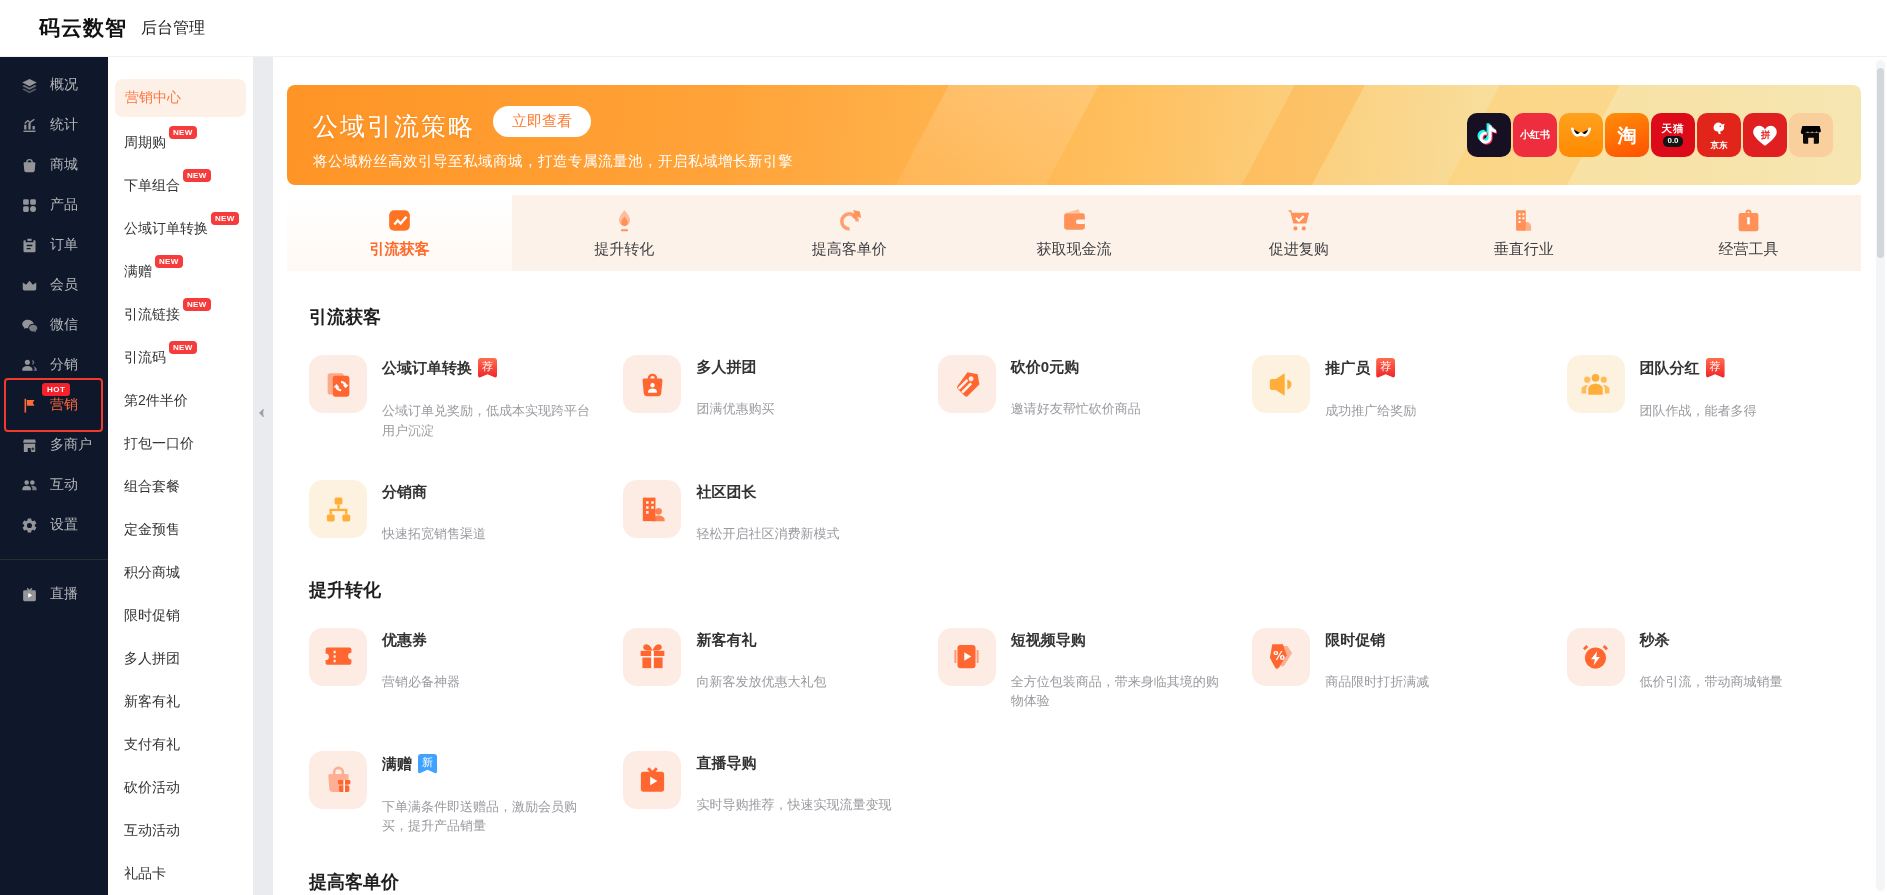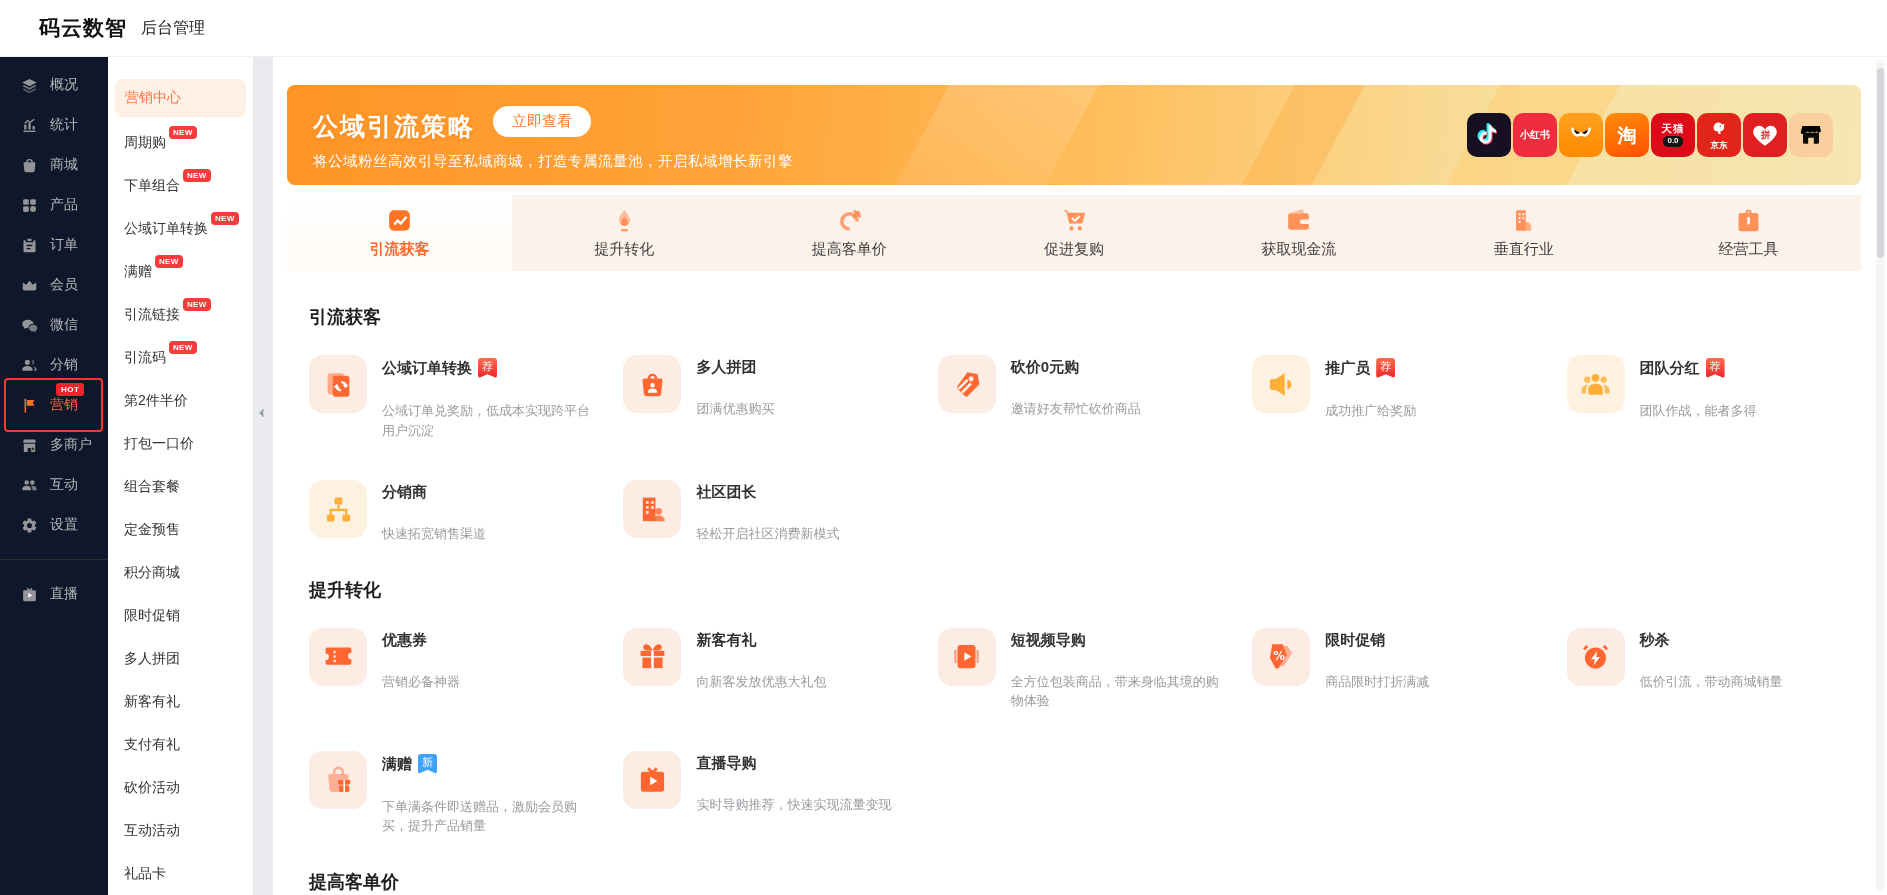--- a/index.html
+++ b/index.html
@@ -15,21 +15,21 @@
   .workspace{font-size:16px;color:#222;margin-left:14px;}
 
   .layout{display:flex;height:838px;}
 
   
   .nav{width:108px;background:#0f172a;padding-top:8px;flex-shrink:0;position:relative;}
   .nav-item{display:flex;align-items:center;height:40px;padding-left:21px;color:#b4b6b9;font-size:14px;cursor:pointer;position:relative;}
   .nav-item .icn{width:17px;height:17px;margin-right:12px;color:#939598;flex-shrink:0;}
   .nav-item.active{color:#ff6a3a;}
   .nav-item.active .icn{color:#ff6a3a;}
-  .nav-hot{position:absolute;top:-2px;left:56px;background:#f5222d;color:#fff;font-size:8px;font-weight:700;padding:2px 5px;border-radius:3px;letter-spacing:.5px;}
+  .nav-hot{position:absolute;top:-2px;left:42px;background:#f5222d;color:#fff;font-size:8px;font-weight:700;padding:2px 5px;border-radius:3px;letter-spacing:.5px;}
   .nav-box{position:absolute;left:4px;right:5px;top:-7px;bottom:-7px;border:2.5px solid #f23a2c;border-radius:4px;pointer-events:none;}
   .nav-divider{height:1px;background:#2a2b2e;margin:14px 0;}
 
   
   .submenu{width:145px;background:#fff;padding-top:22px;flex-shrink:0;}
   .sub-item{height:43px;display:flex;align-items:center;padding-left:16px;font-size:14px;color:#333;cursor:pointer;white-space:nowrap;}
   .sub-item.active{background:#fdf0e7;color:#ff7442;margin:0 7px 4px 7px;padding-left:10px;height:38px;border-radius:8px;font-weight:500;}
   .badge-new{background:#f53b3b;color:#fff;font-size:8px;font-weight:700;padding:2px 4px;border-radius:4px;position:relative;top:-10px;margin-left:3px;letter-spacing:.3px;}
 
   
@@ -41,21 +41,21 @@
   .main{flex:1;background:#fff;padding:28px 26px 0 14px;position:relative;overflow:hidden;}
 
   .banner{height:100px;border-radius:8px;position:relative;overflow:hidden;display:flex;align-items:center;justify-content:space-between;
     background:linear-gradient(95deg,#ff9426 0%,#ffa338 28%,#ffbe5c 52%,#f8e0a0 78%,#f6e6b2 100%);}
   .streak{position:absolute;top:-60px;height:240px;transform:skewX(-28deg);pointer-events:none;}
   .streak.s1{left:40%;width:150px;background:linear-gradient(180deg,rgba(255,255,255,.22),rgba(255,255,255,0));}
   .streak.s2{left:62%;width:70px;background:rgba(255,170,60,.35);}
   .streak.s3{left:75%;width:120px;background:rgba(255,205,110,.45);}
   .banner-left{padding-left:26px;position:relative;z-index:1;}
   .banner-row{display:flex;align-items:center;}
-  .banner-title{font-size:25px;font-weight:700;color:#fff;letter-spacing:2px;text-shadow:0 1px 3px rgba(222,110,0,.35);margin-top:10px;}
+  .banner-title{font-size:25px;font-weight:400;color:#fff;letter-spacing:2px;text-shadow:0 1px 3px rgba(222,110,0,.35);margin-top:10px;}
   .banner-cta{margin-left:18px;background:#fff;color:#ff7a2e;font-size:15px;padding:6px 19px;border-radius:17px;border:none;cursor:pointer;font-weight:500;}
   .banner-sub{margin-top:9px;color:#fff;font-size:14.5px;letter-spacing:.5px;}
   .banner-apps{display:flex;gap:2px;padding-right:28px;position:relative;z-index:1;}
   .app{width:44px;height:44px;border-radius:10px;display:flex;flex-direction:column;align-items:center;justify-content:center;cursor:pointer;overflow:hidden;flex-shrink:0;}
   .app svg{width:26px;height:26px;}
   .app--douyin{background:#161022;}
   .app--douyin svg{filter:drop-shadow(1.2px 1.2px 0 #fe2c55) drop-shadow(-1.2px -1.2px 0 #25f4ee);}
   .app--xiaohongshu{background:#ee2e3e;}
   .app--weidian{background:linear-gradient(180deg,#ffa11f,#ff8a00);}
   .app--taobao{background:linear-gradient(160deg,#ff8f0a,#ff5000);}
@@ -423,38 +423,38 @@
               <path opacity=".85" d="M12 21.2a8.4 8.4 0 1 1 8.4-8.4h-3.1a5.3 5.3 0 1 0-5.3 5.3z"></path>
               <path d="m15.2 2.6 5.9 1.3 1.3 5.9-3.3-1.4-2.5 2.5-2.6-2.6 2.5-2.5z"></path>
             </svg>
           </span>
     <span class="tab-label">提高客单价</span>
   </div>
 
   <div class="tab">
     <span class="icn">
             <svg viewBox="0 0 24 24">
+              <path opacity=".55" d="M4.6 5.2 15.8 2l1 3.2z"></path>
+              <rect x="2.8" y="5.6" width="18.4" height="14.6" rx="2.2"></rect>
+              <path fill="#fff" opacity=".9" d="M15.2 11h6v4h-6a2 2 0 0 1 0-4z"></path>
+            </svg>
+          </span>
+    <span class="tab-label">获取现金流</span>
+  </div>
+
+  <div class="tab">
+    <span class="icn">
+            <svg viewBox="0 0 24 24">
               <path d="M2.6 2.8h3l.5 2.2h15.3l-2.4 9.6H7.3L5 5z"></path>
               <circle cx="9.3" cy="19" r="1.8"></circle>
               <circle cx="16.7" cy="19" r="1.8"></circle>
               <path fill="#fff" d="m10.4 9 2 2 3.6-3.6 1.3 1.3-4.9 4.9-3.3-3.3z"></path>
             </svg>
           </span>
     <span class="tab-label">促进复购</span>
-  </div>
-
-  <div class="tab">
-    <span class="icn">
-            <svg viewBox="0 0 24 24">
-              <path opacity=".55" d="M4.6 5.2 15.8 2l1 3.2z"></path>
-              <rect x="2.8" y="5.6" width="18.4" height="14.6" rx="2.2"></rect>
-              <path fill="#fff" opacity=".9" d="M15.2 11h6v4h-6a2 2 0 0 1 0-4z"></path>
-            </svg>
-          </span>
-    <span class="tab-label">获取现金流</span>
   </div>
 
   <div class="tab">
     <span class="icn">
             <svg viewBox="0 0 24 24">
               <rect x="5.4" y="2.8" width="8.6" height="18.4" rx="1"></rect>
               <path fill="#fff" d="M7.6 5.6h1.8v1.8H7.6zm3.4 0h1.8v1.8H11zM7.6 9h1.8v1.8H7.6zm3.4 0h1.8v1.8H11zM7.6 12.4h1.8v1.8H7.6z"></path>
               <path opacity=".7" d="M14.8 13.4a4 4 0 0 1 4 4v3.8h-8v-3.8a4 4 0 0 1 4-4z"></path>
             </svg>
           </span>

